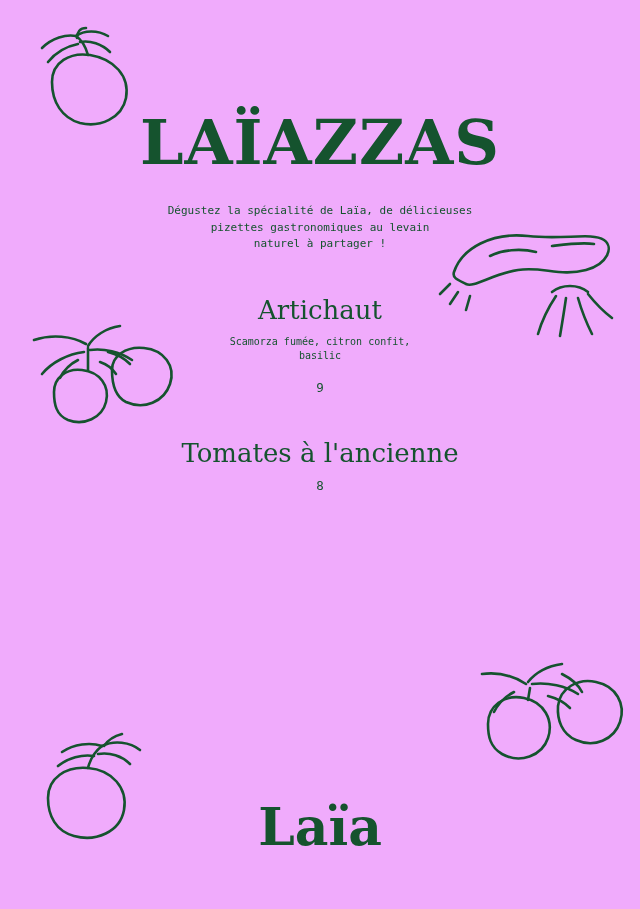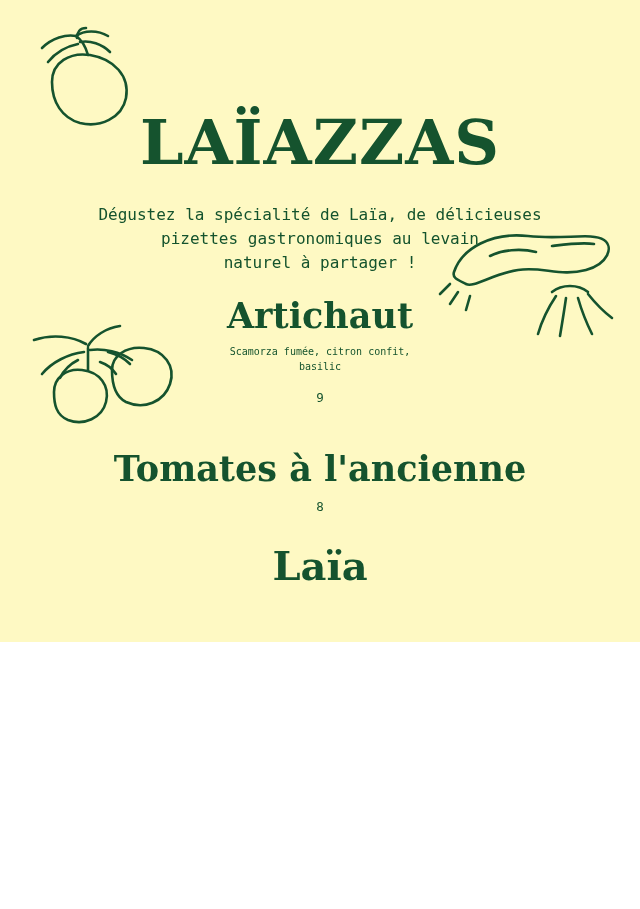--- a/index.html
+++ b/index.html
@@ -10,22 +10,22 @@
     width: 640px;
     height: 909px;
     background: #ffffff;
     font-family: "DejaVu Sans Mono", monospace;
     color: #14532d;
     overflow: hidden;
   }
   .page {
     position: relative;
     width: 640px;
-    height: 642px;
-    background: #fef9c3;
+    height: 909px;
+    background: #f0abfc;
     overflow: hidden;
   }
 
   
   .deco {
     position: absolute;
     pointer-events: none;
   }
   .deco svg {
     display: block;
@@ -51,40 +51,40 @@
     color: #15532e;
     line-height: 1;
   }
   .subtitle {
     position: absolute;
     top: 203px;
     left: 0;
     width: 640px;
     text-align: center;
     font-family: "DejaVu Sans Mono", monospace;
-    font-size: 16px;
+    font-size: 11px;
     line-height: 1.5;
     color: #14532d;
     white-space: pre-line;
   }
 
   
   .menu {
     position: absolute;
     top: 296px;
     left: 0;
     width: 640px;
   }
   .item {
     text-align: center;
   }
   .item-name {
     font-family: "DejaVu Serif", serif;
-    font-weight: 700;
-    font-size: 35px;
+    font-weight: 400;
+    font-size: 26px;
     color: #15532e;
     line-height: 1.15;
     margin-bottom: 9px;
   }
   .item-desc {
     font-family: "DejaVu Sans Mono", monospace;
     font-size: 10px;
     line-height: 1.45;
     color: #14532d;
     white-space: pre-line;
@@ -102,21 +102,21 @@
   .footer {
     position: absolute;
     left: 0;
     bottom: 42px;
     width: 640px;
     text-align: center;
   }
   .brand {
     font-family: "DejaVu Serif", serif;
     font-weight: 700;
-    font-size: 40px;
+    font-size: 52px;
     color: #15532e;
     line-height: 1;
     margin-bottom: 14px;
   }
   .brand-sub {
     font-family: "DejaVu Sans Mono", monospace;
     font-size: 12.5px;
     letter-spacing: 2px;
     color: #14532d;
     margin-bottom: 20px;

